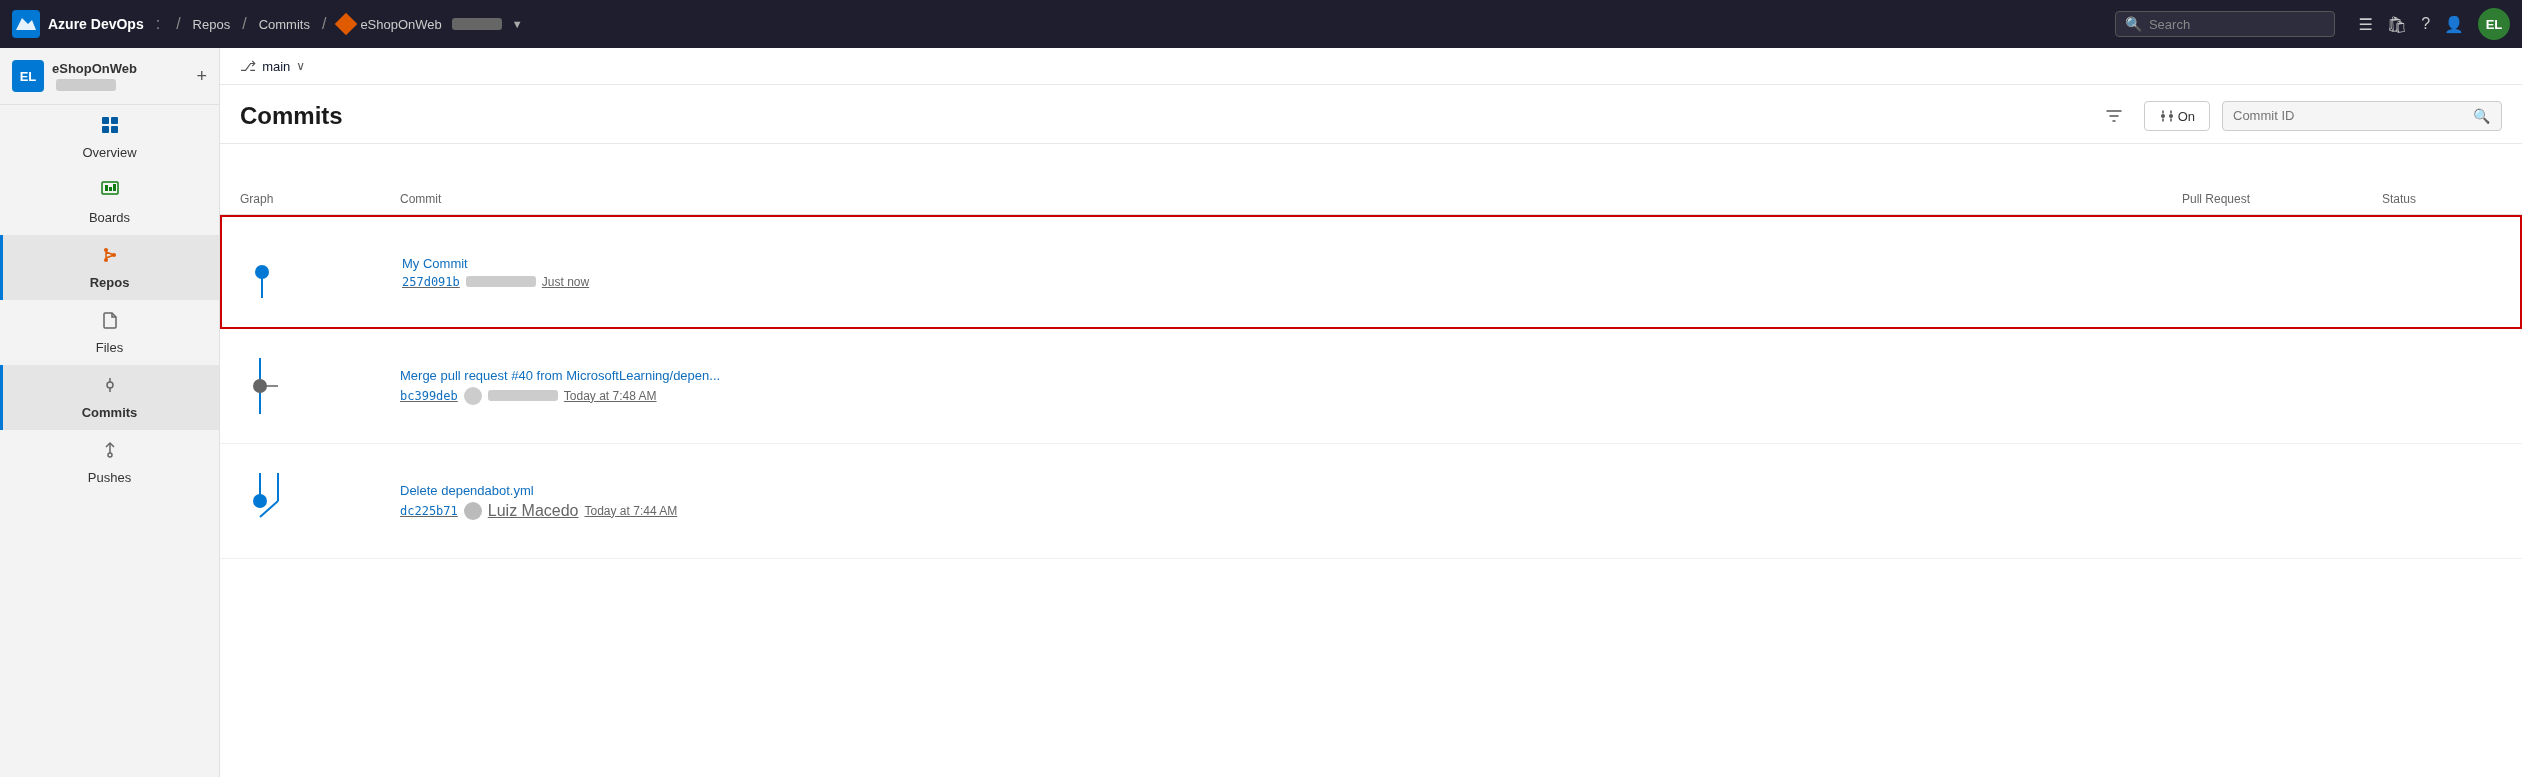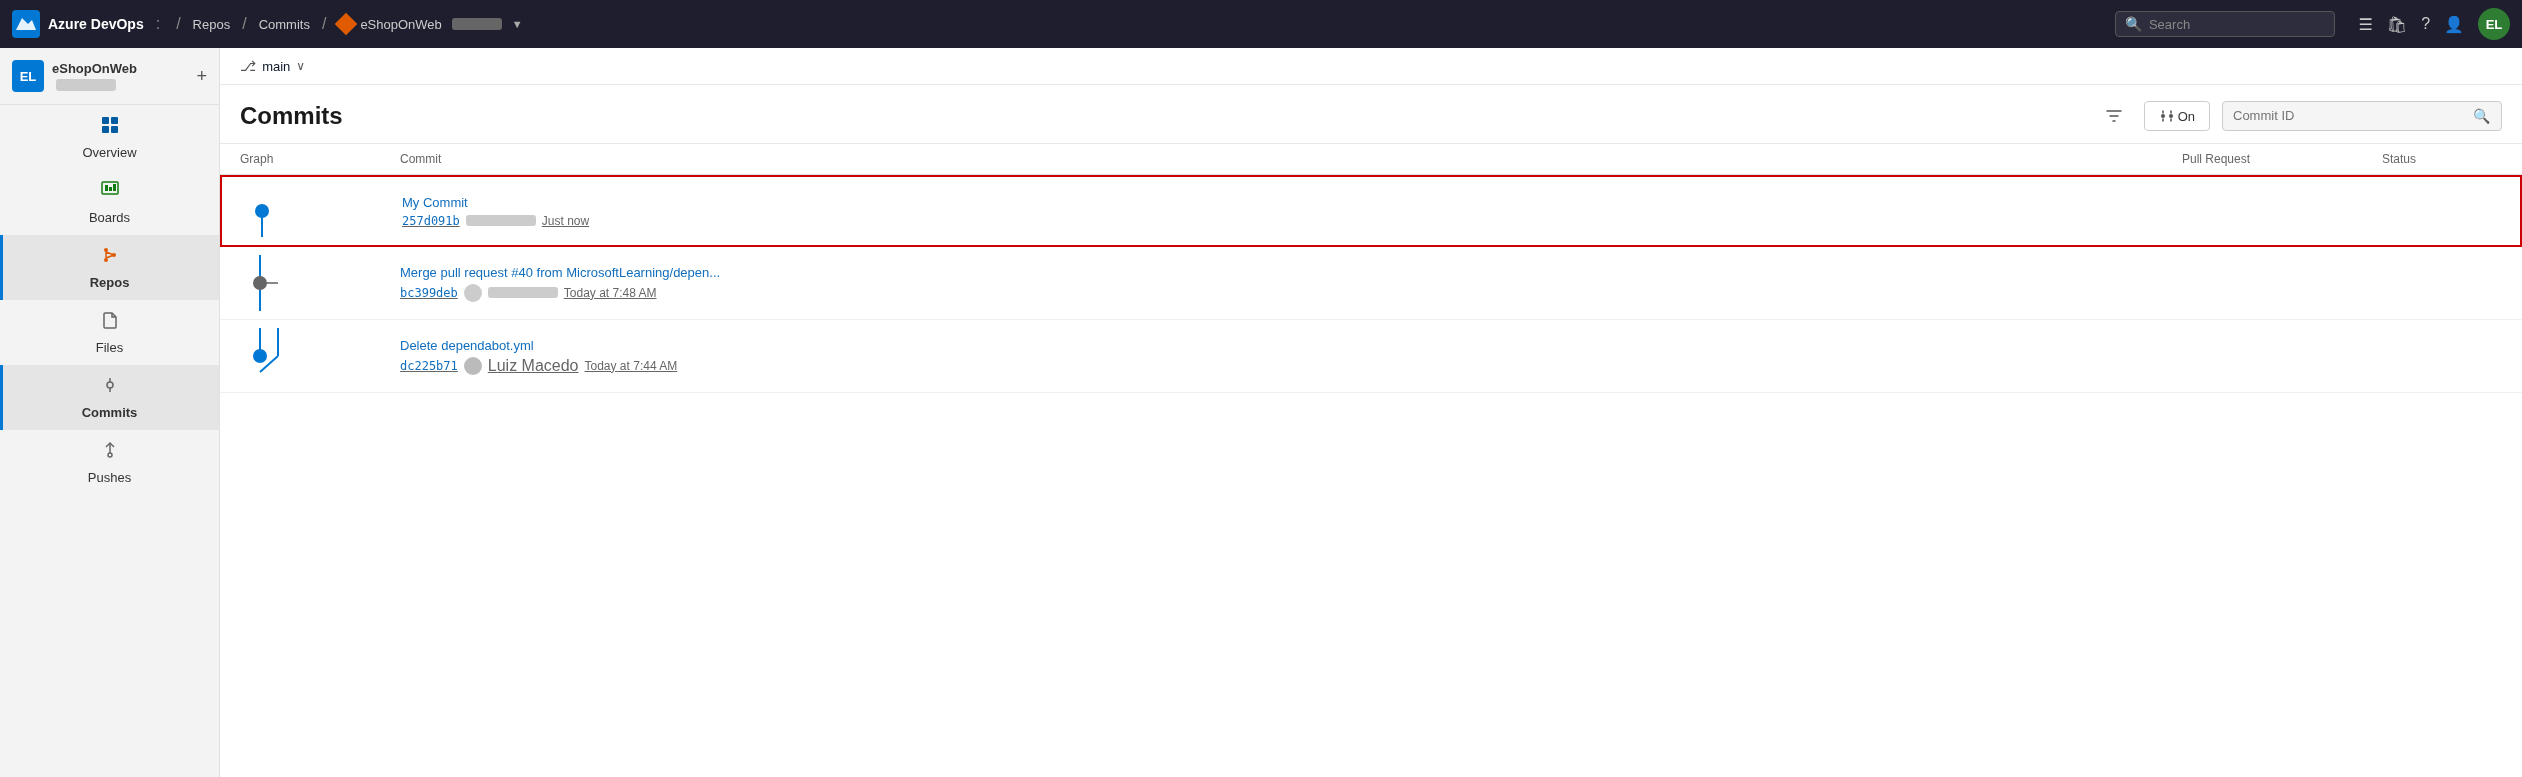--- a/index.html
+++ b/index.html
@@ -264,34 +264,35 @@
       outline: none;
       font-size: 13px;
       color: #999;
       width: 100%;
     }
 
     
     .commits-table {
       flex: 1;
       overflow-y: auto;
+      margin-top: 40px;
     }
     .table-header {
       display: grid;
       grid-template-columns: 160px 1fr 200px 120px;
       padding: 8px 20px;
       border-bottom: 1px solid #e0e0e0;
       background: #fff;
       font-size: 12px;
       color: #666;
     }
     .commit-row {
       display: grid;
       grid-template-columns: 160px 1fr 200px 120px;
-      padding: 8px 20px;
+      padding: 29px 20px;
       border-bottom: 1px solid #f0f0f0;
       align-items: center;
     }
     .commit-row.highlighted {
       border: 2px solid #d00000;
       margin: 0 0;
       background: #fff;
     }
     .graph-cell {
       display: flex;

